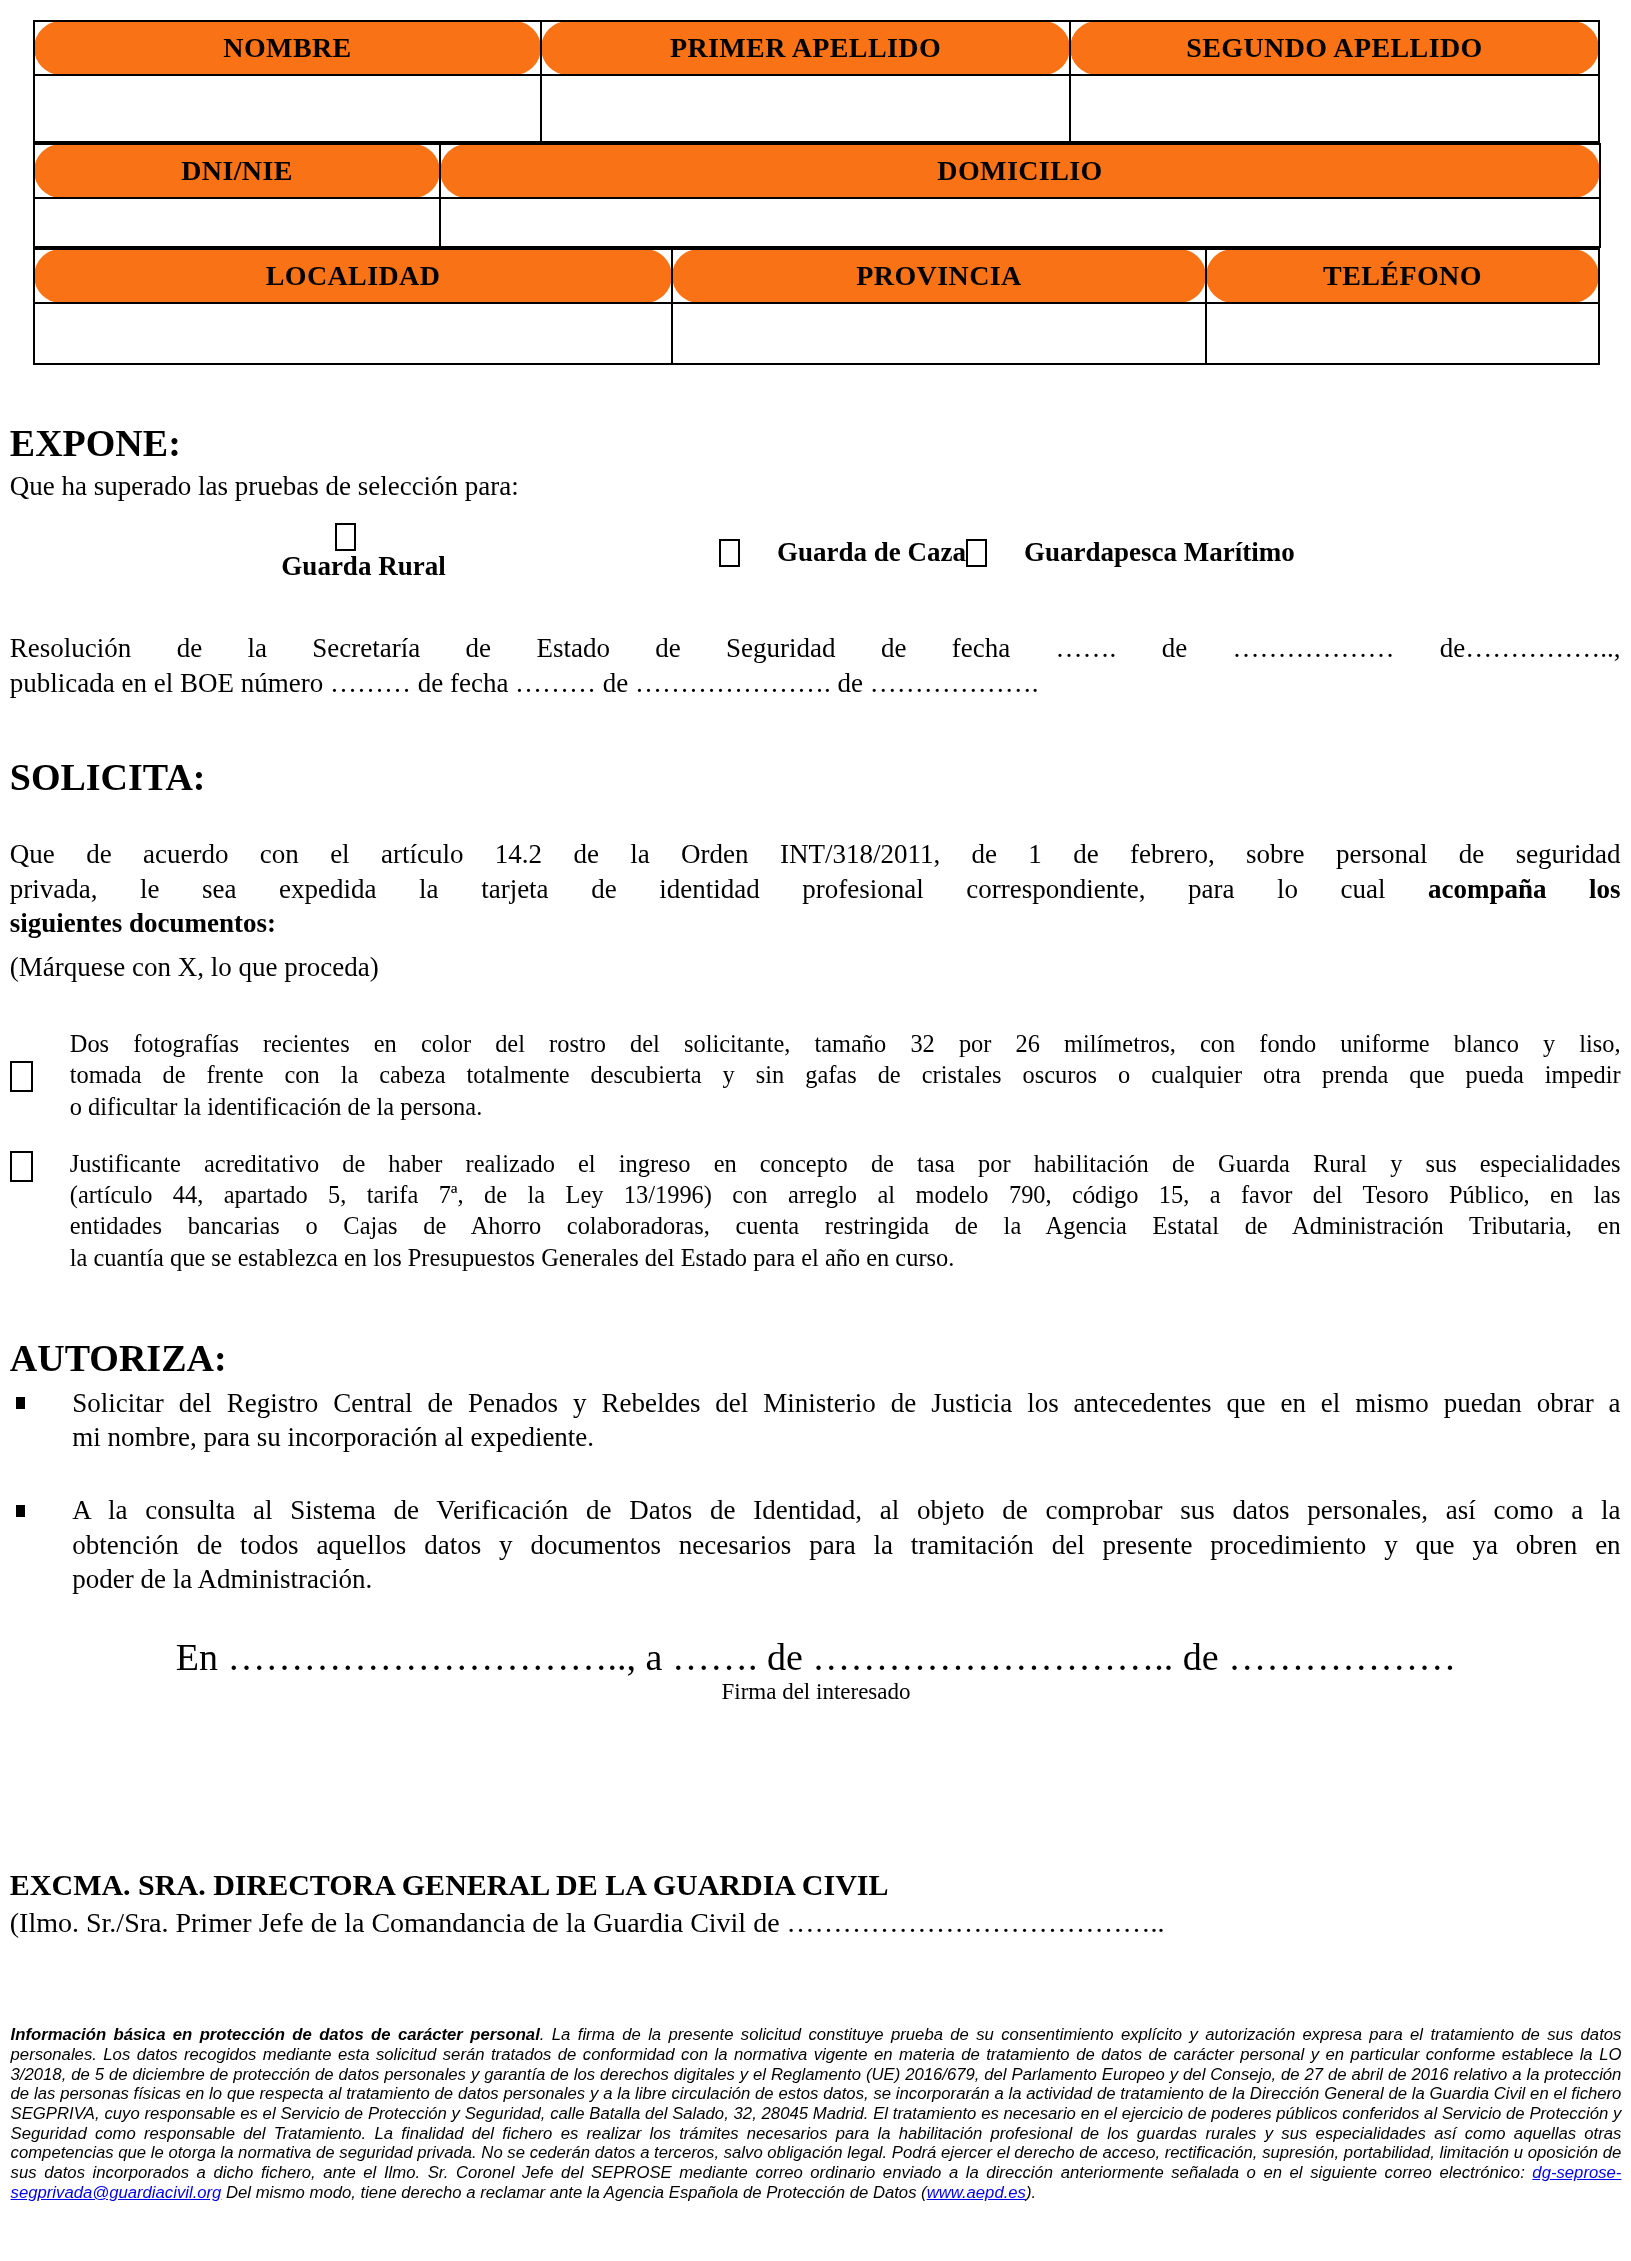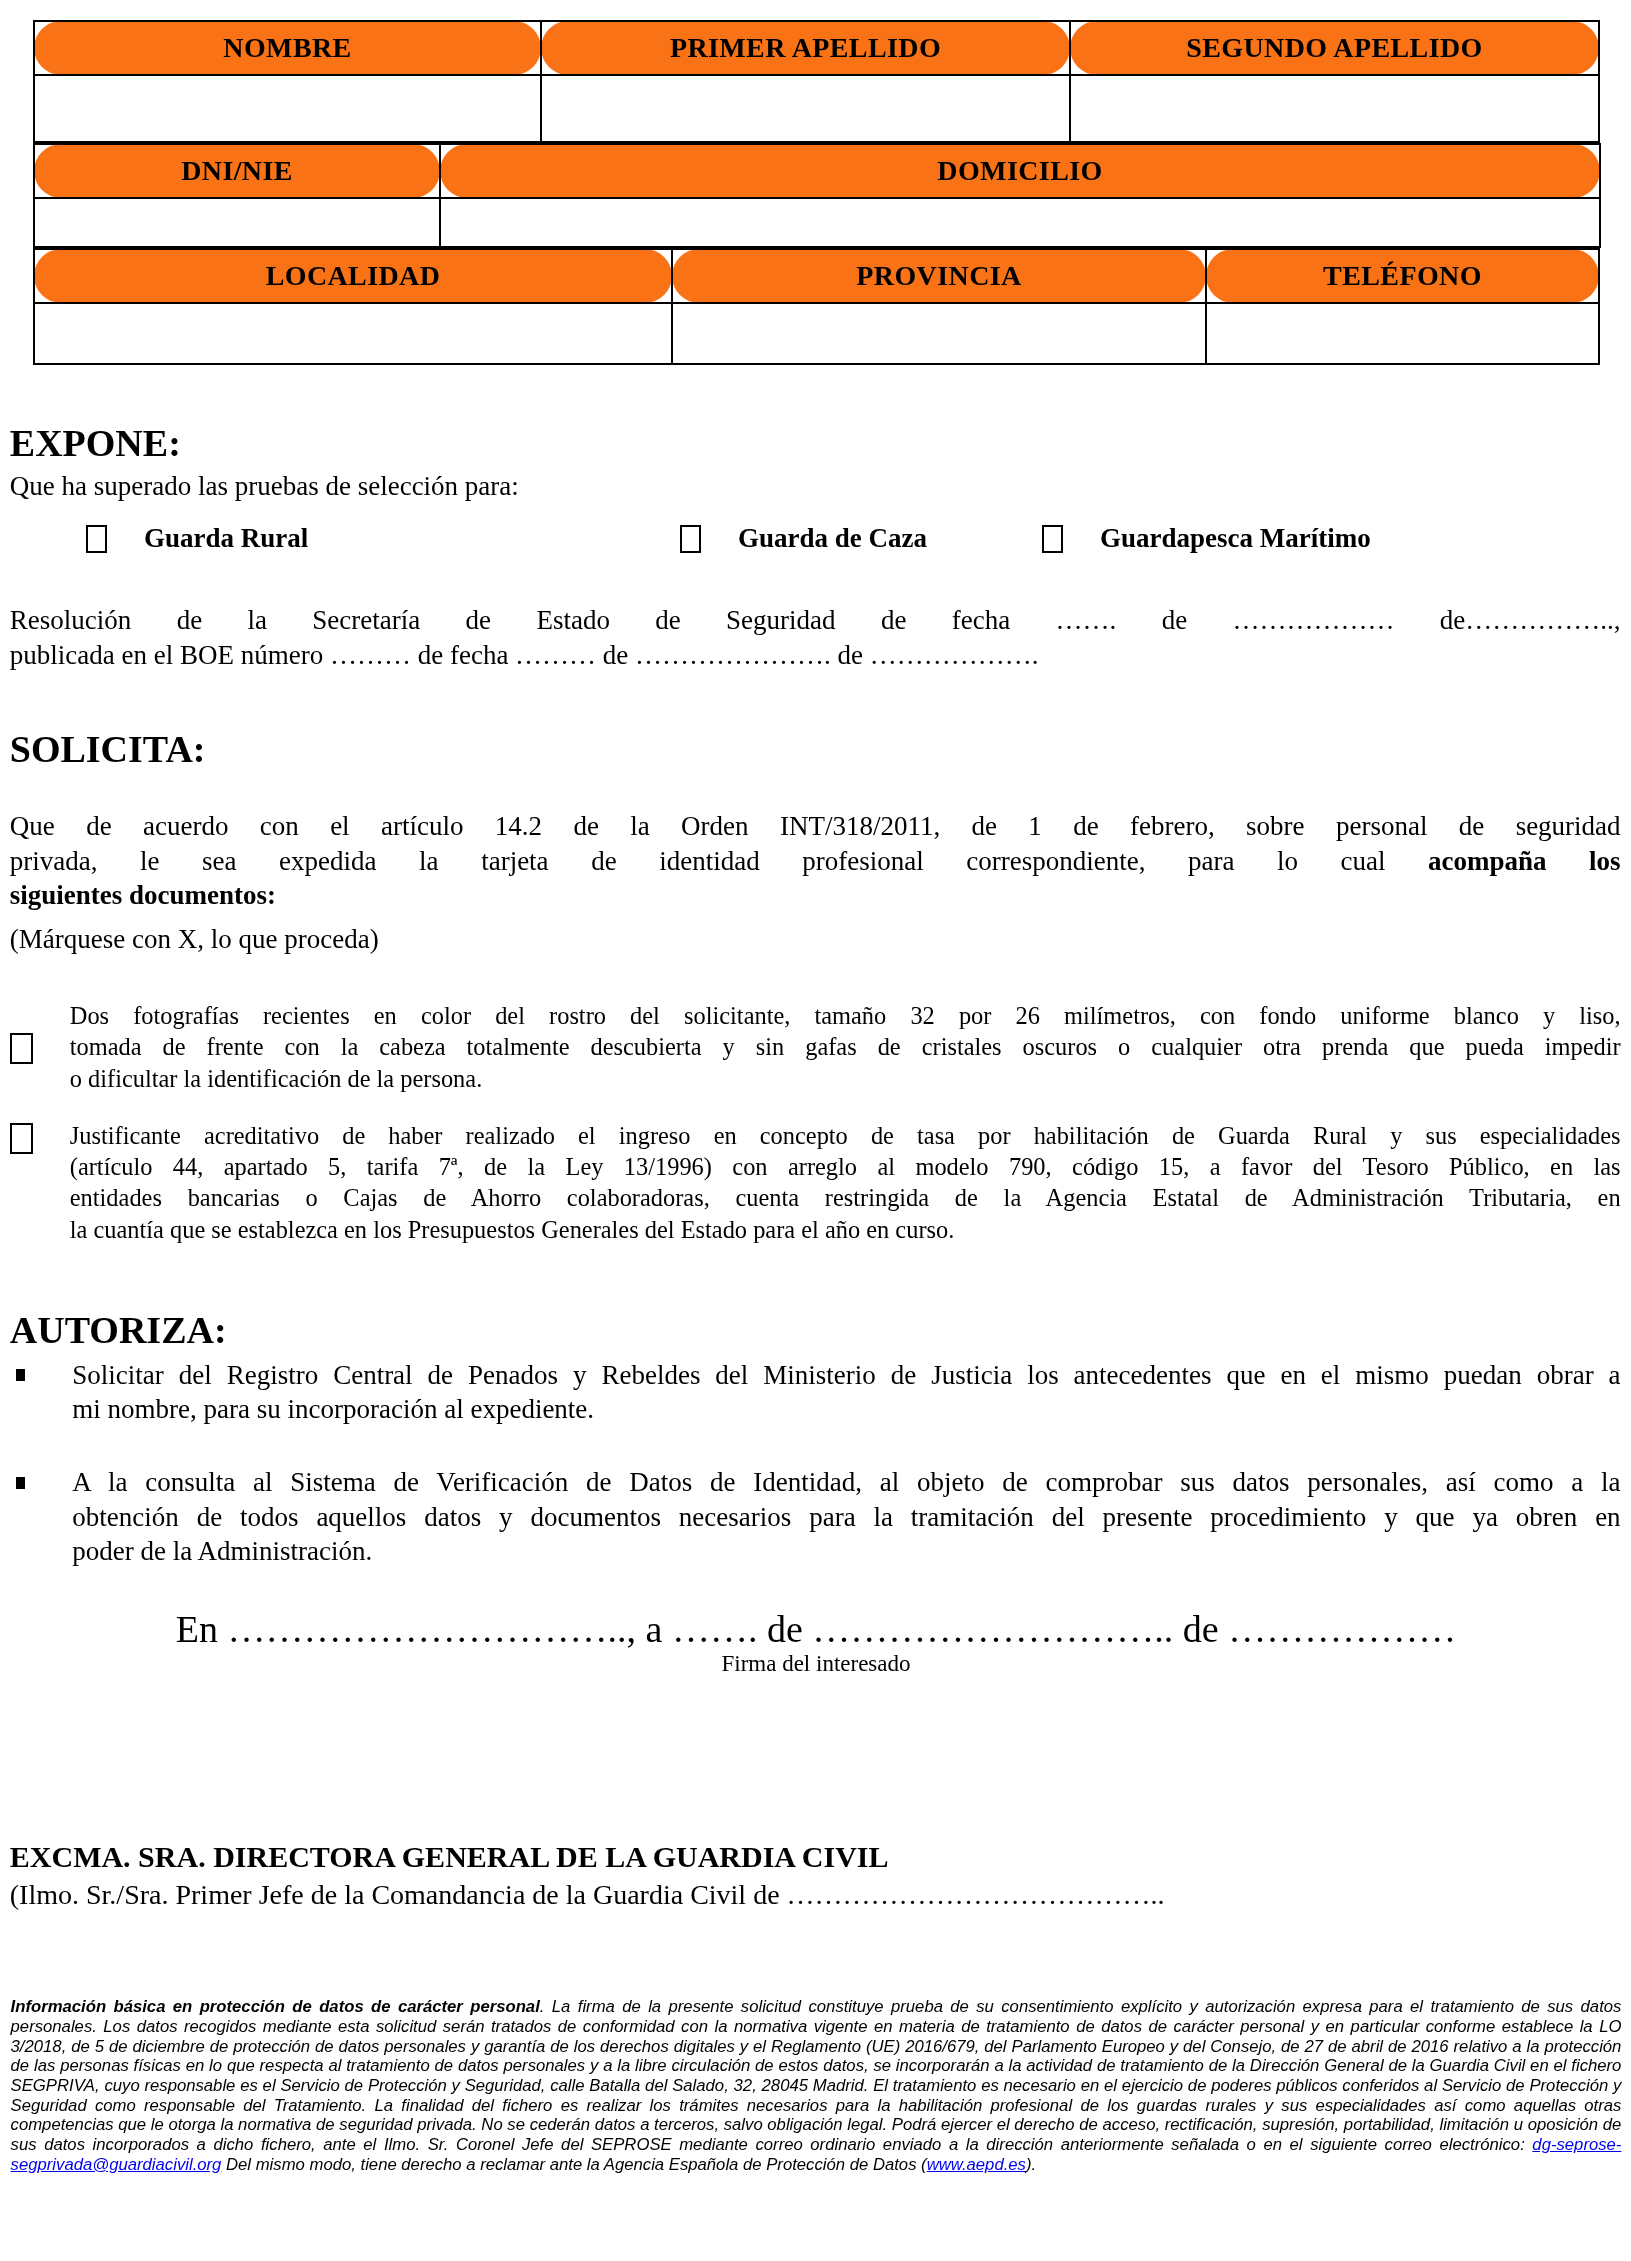--- a/index.html
+++ b/index.html
@@ -27,22 +27,22 @@
   .body-text { font-size:27px; margin-left:9.8px; margin-right:11.4px; line-height:1.27; }
   .just { text-align:justify; text-align-last:justify; }
 
   
   .expone-h { margin-top:55px; }
   .intro { margin-top:1.6px; }
 
   
   .options { display:flex; align-items:center; margin:19.5px 0 0 86px; font-size:27px; font-weight:bold; }
   .opt { display:flex; align-items:center; }
-  .opt-1 { width:594px; }
-  .opt-2 { width:362px; }
+  .opt-1 { width:518px;flex-direction:column; }
+  .opt-2 { width:362px;justify-content:flex-end; }
   .checkbox { display:inline-block; width:21px; height:28px; border:2.4px solid #000; box-sizing:border-box; }
   .opt-label { margin-left:37px; }
 
   .resolucion { margin-top:49px; }
 
   .solicita-h { margin-top:54px; }
   .solicita-par { margin-top:36px; }
   .note { margin-top:9.8px; }
 
   

